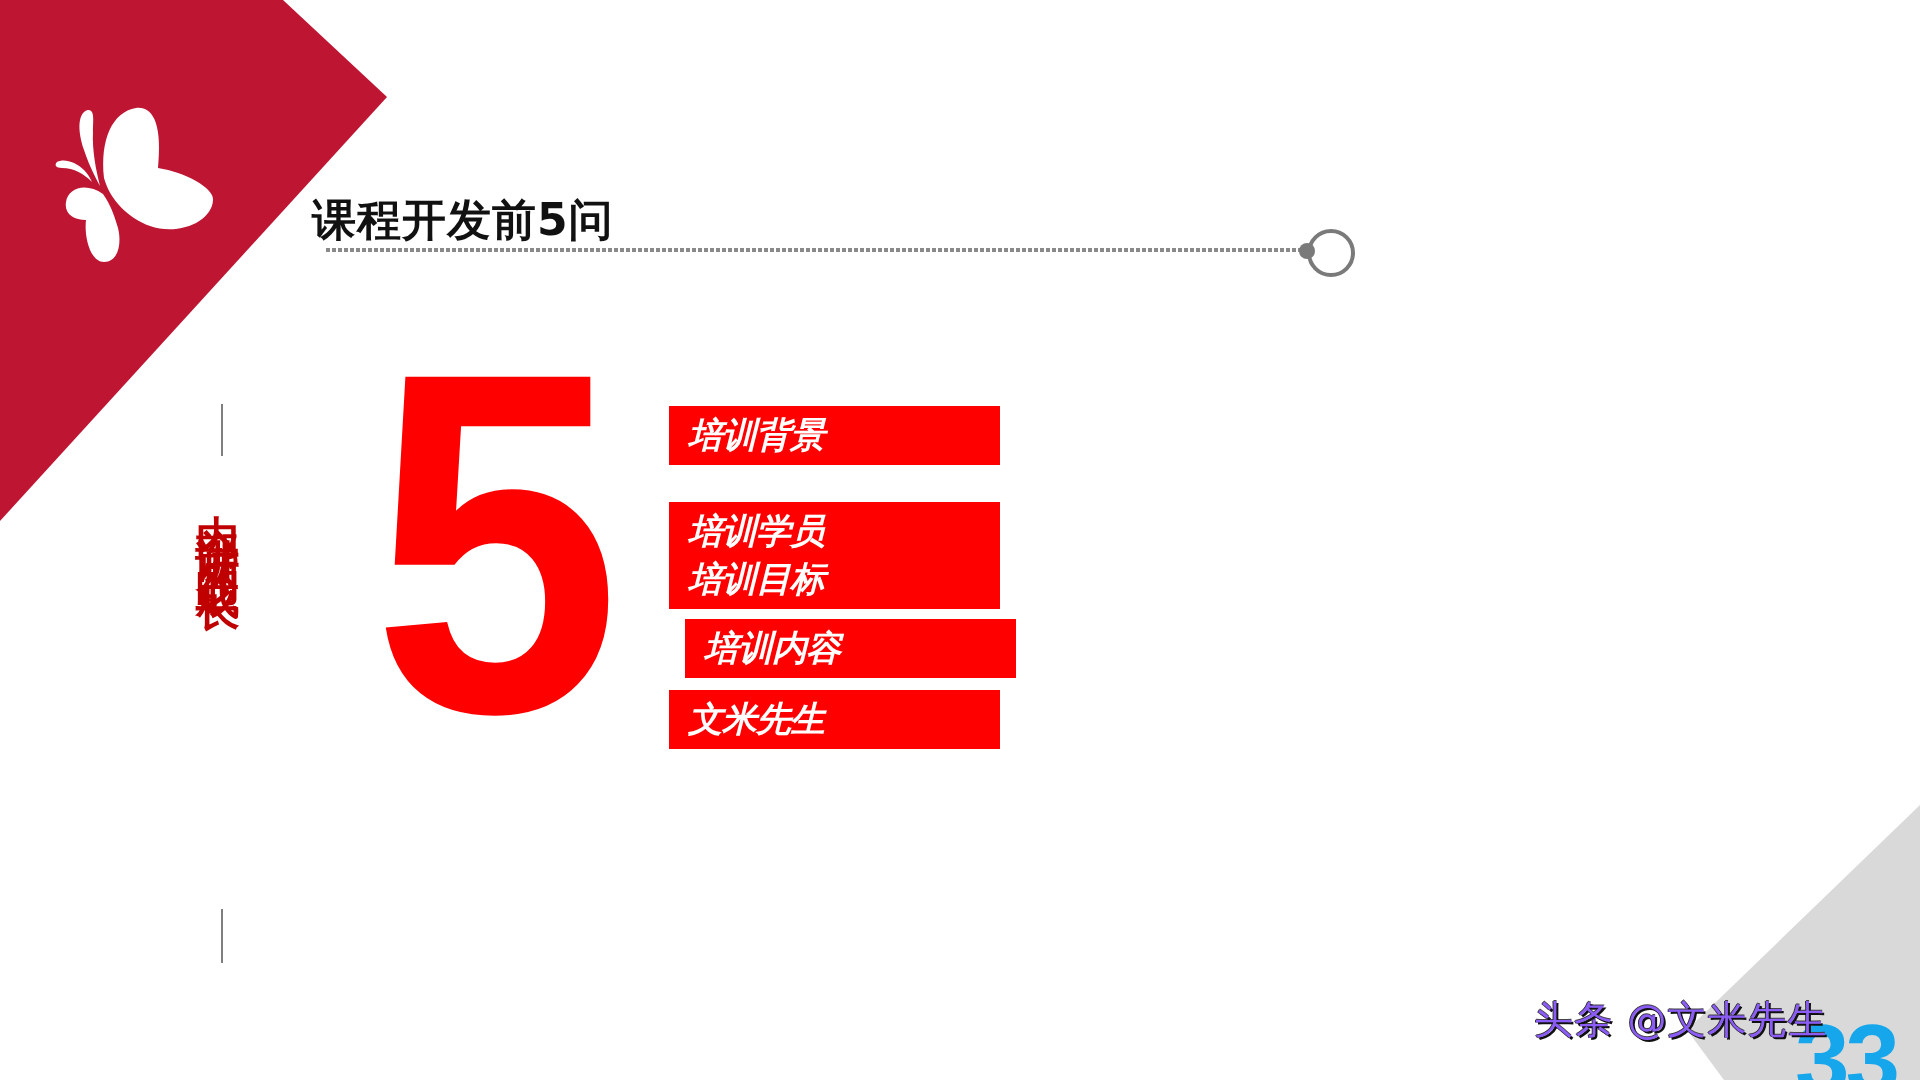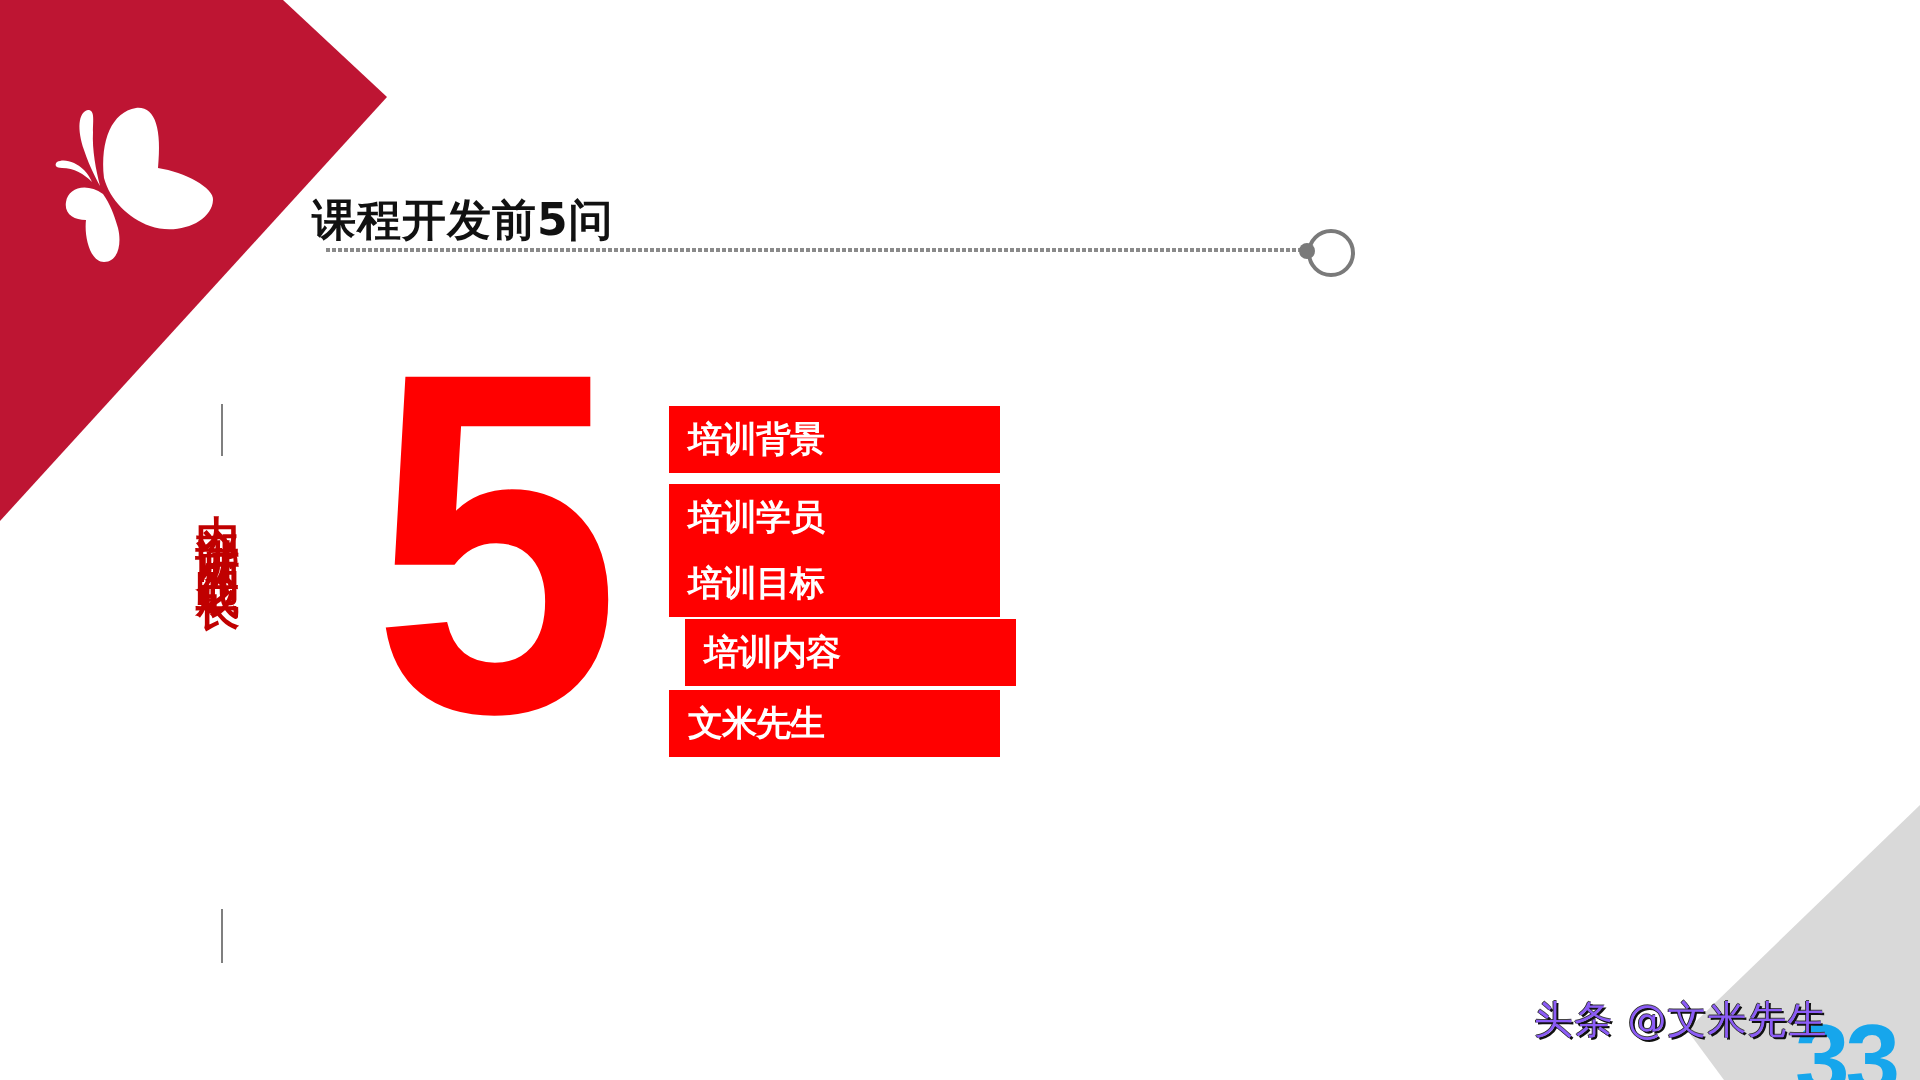--- a/index.html
+++ b/index.html
@@ -31,22 +31,22 @@
     left: 198px; top: 480px; width: 48px; font-size: 44px; font-weight: bold; color: #c00000;
     line-height: 56px; text-align: center; writing-mode: vertical-rl; text-orientation: upright;
     letter-spacing: 12px;
   }
   .big-five {
     left: 372px; top: 300px; font-family: "Liberation Sans", sans-serif; font-weight: bold;
     font-size: 486px; line-height: 486px; color: #ff0000;
     transform: scaleX(0.92); transform-origin: left top;
   }
   .bar {
-    left: 669px; width: 331px; height: 67px; background: #ff0000;
-    display: flex; align-items: center; box-sizing: border-box; padding-left: 19px;
+    left: 669px; width: 331px; height: 59px; background: #ff0000;
+    display: flex; align-items: center; box-sizing: border-box; padding-left: 19px; font-style: italic;
   }
   .bar span {
     color: #ffffff; font-size: 35px; font-weight: bold; letter-spacing: -1px; white-space: nowrap;
   }
   .page-num {
     left: 1795px; top: 962px; font-family: "Liberation Sans", sans-serif; font-weight: bold;
     font-size: 98px; line-height: 98px; color: #16a6ec; letter-spacing: -4px; margin-top: 48px;
   }
   .watermark {
     left: 1534px; top: 993px; font-size: 39px; color: #8b5cf6; white-space: nowrap;
@@ -79,21 +79,21 @@
 
 <div class="abs vline" style="top:404px;height:52px;"></div>
 <div class="abs vtext">内部讲师的成长</div>
 <div class="abs vline" style="top:909px;height:54px;"></div>
 
 <div class="abs big-five">5</div>
 
 <div class="abs bar" style="top:406px;">
   <span>培训背景</span>
 </div>
-<div class="abs bar" style="top:484px;">
+<div class="abs bar" style="top:502px;">
   <span>培训学员</span>
 </div>
 <div class="abs bar" style="top:550px;text-align:center;">
   <span>培训目标</span>
 </div>
 <div class="abs bar" style="top:619px;margin-left:16px;">
   <span>培训内容</span>
 </div>
 <div class="abs bar" style="top:690px;">
   <span>文米先生</span>

